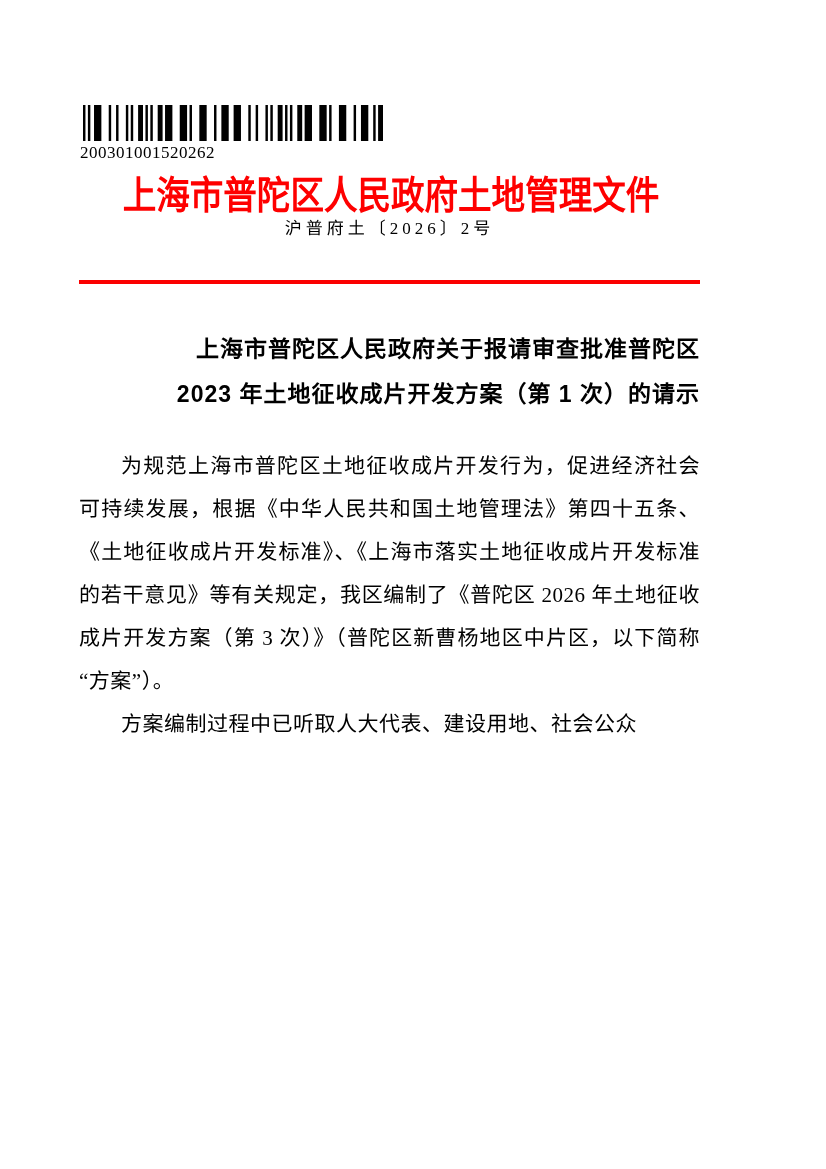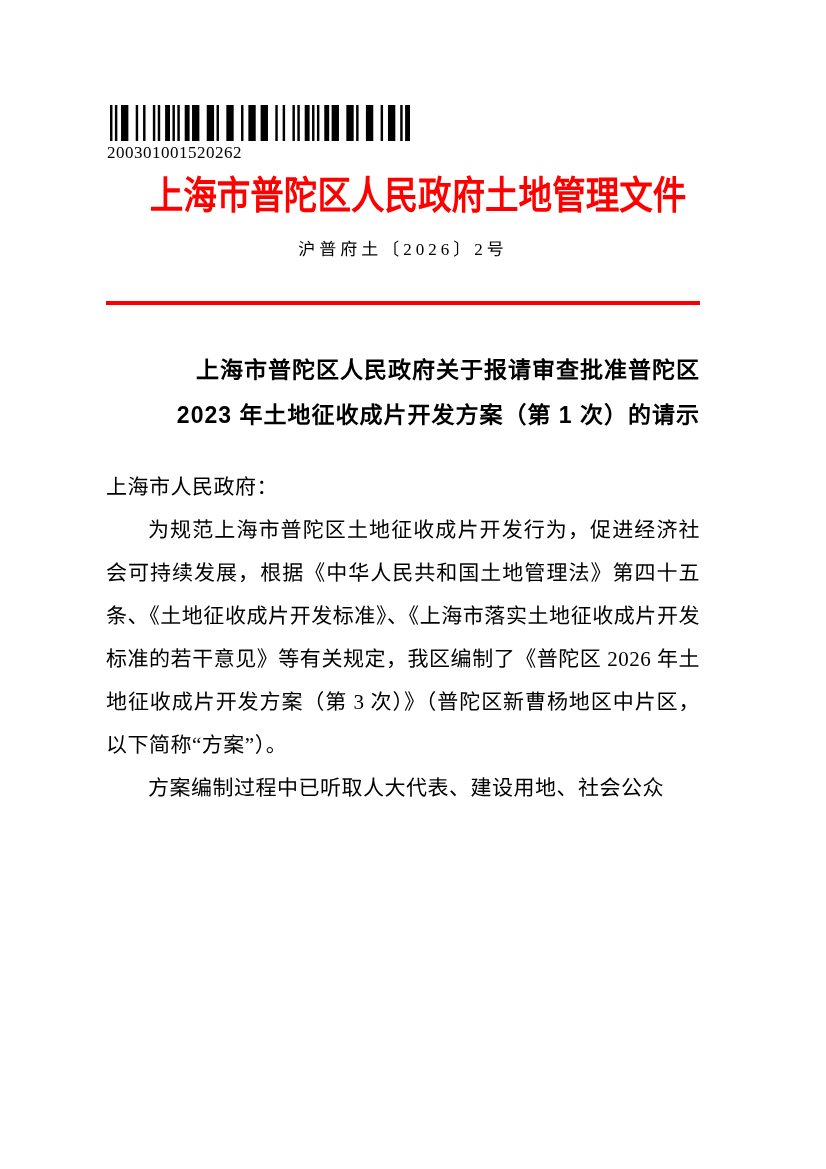--- a/index.html
+++ b/index.html
@@ -8,21 +8,21 @@
     background: #ffffff;
   }
   .page {
     position: relative;
     width: 826px;
     height: 1169px;
     margin: 0 auto;
     background: #ffffff;
     overflow: hidden;
     box-sizing: border-box;
-    padding: 0 126px 0 106px;
+    padding: 0 126px 0 79px;
     font-family: "Liberation Serif", "DejaVu Serif", serif;
     color: #000000;
   }
   
   .barcode-wrap {
     margin-top: 105px;
     margin-left: 4px;
   }
   .barcode-svg {
     display: block;
@@ -48,21 +48,20 @@
     white-space: nowrap;
     font-family: "Liberation Serif", "DejaVu Serif", serif;
   }
   .masthead-inner {
     display: inline-block;
     transform: scaleX(0.86);
     transform-origin: center;
   }
   
   .doc-number {
-    margin-top: 21px;
     text-align: center;
     font-size: 17px;
     line-height: 22px;
     letter-spacing: 4px;
     font-family: "Liberation Serif", "DejaVu Serif", serif;
   }
   
   .red-rule {
     margin-top: 40px;
     height: 4px;
@@ -149,18 +148,17 @@
   <div class="doc-number">沪普府土〔2026〕2号</div>
 
   <div class="red-rule"></div>
 
   <h2 class="doc-title">
     <span>上海市普陀区人民政府关于报请审查批准普陀区</span><br>
     <span>2023 年土地征收成片开发方案（第 1 次）的请示</span>
   </h2>
 
   <div class="doc-body">
-    <p>上海市人民政府：</p>
     <p class="indented">为规范上海市普陀区土地征收成片开发行为，促进经济社会可持续发展，根据《中华人民共和国土地管理法》第四十五条、《土地征收成片开发标准》、《上海市落实土地征收成片开发标准的若干意见》等有关规定，我区编制了《普陀区 2026 年土地征收成片开发方案（第 3 次）》（普陀区新曹杨地区中片区，以下简称“方案”）。</p>
     <p class="indented">方案编制过程中已听取人大代表、建设用地、社会公众</p>
   </div>
 
 </div>
 
 </body></html>

